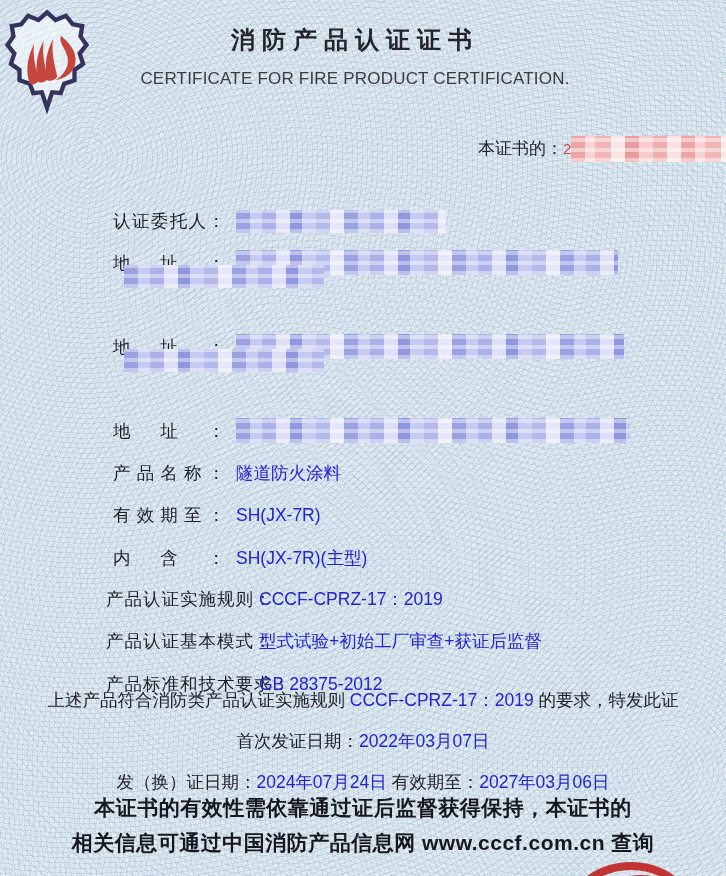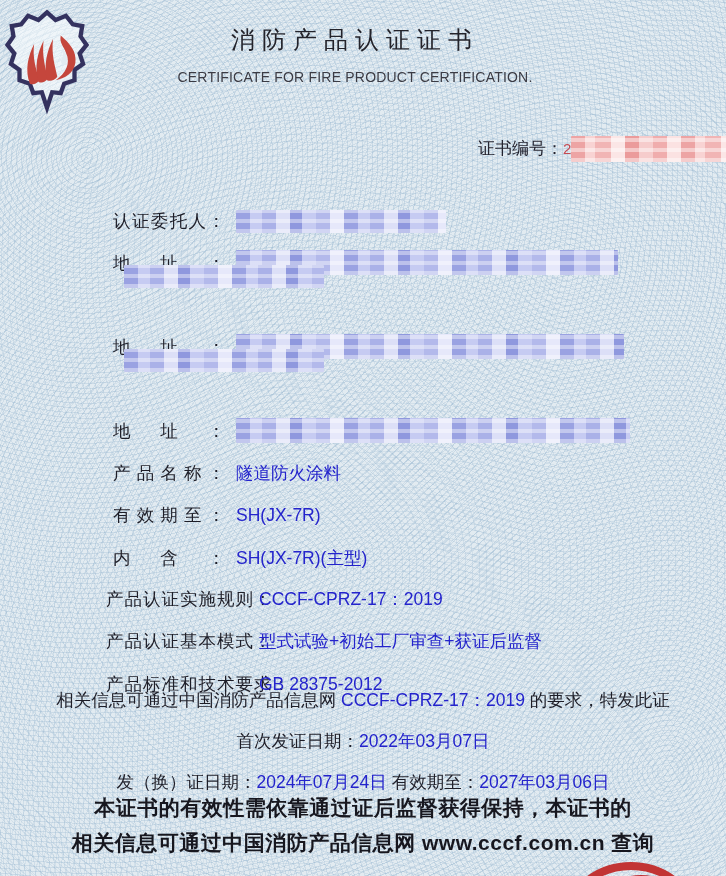--- a/index.html
+++ b/index.html
@@ -10,24 +10,24 @@
     background-image:
       repeating-radial-gradient(circle at 12% 18%, rgba(148,180,206,.30) 0 1px, rgba(0,0,0,0) 1px 5px),
       repeating-radial-gradient(circle at 78% 30%, rgba(148,180,206,.22) 0 1px, rgba(0,0,0,0) 1px 6px),
       repeating-radial-gradient(circle at 40% 65%, rgba(148,180,206,.22) 0 1px, rgba(0,0,0,0) 1px 7px),
       repeating-radial-gradient(circle at 92% 88%, rgba(148,180,206,.26) 0 1px, rgba(0,0,0,0) 1px 5px),
       repeating-radial-gradient(circle at 55% 105%, rgba(148,180,206,.20) 0 1px, rgba(0,0,0,0) 1px 6px);
   }
   .logo{position:absolute;left:4px;top:8px;width:86px;height:110px;}
   .header{position:absolute;top:24px;left:0;width:710px;text-align:center;}
   .title{
-    font-size:24px;font-weight:normal;letter-spacing:7px;color:#23232b;
+    font-size:24px;font-weight:bold;letter-spacing:7px;color:#23232b;
     font-family:"Liberation Serif","DejaVu Serif",serif;
   }
-  .subtitle{margin-top:13px;font-size:14px;letter-spacing:.2px;color:#3b3b44;}
+  .subtitle{margin-top:13px;font-size:17px;letter-spacing:.2px;color:#3b3b44;}
   .certno{position:absolute;top:136px;left:478px;font-size:17px;color:#22222e;white-space:nowrap;}
   .certno .prefix{color:#c64a52;font-size:15px;}
   .redact{display:inline-block;height:23px;vertical-align:-6px;border-radius:1px;}
   .redact-red{
     width:160px;height:26px;vertical-align:-8px;
     background-color:#faf6f5;
     background-image:
       repeating-linear-gradient(0deg, rgba(255,255,255,.45) 0 4px, rgba(0,0,0,0) 4px 10px),
       repeating-linear-gradient(90deg,#eda4a4 0 14px,#f8d3d3 14px 24px,#f1b5b5 24px 40px,#fbe6e6 40px 54px,#eb9b9b 54px 68px,#f6cccc 68px 82px,#f0adad 82px 96px,#fbe2e2 96px 110px);
   }
@@ -67,21 +67,21 @@
       <path d="M66 62 C70 56 69 50 66 45 C72 50 75 58 72 65 C70 68 67 66 66 62 Z" fill="#e2ebf1"></path>
     </svg>
   </div>
 
   <div class="header">
     <div class="title">消防产品认证证书</div>
     <div class="subtitle">CERTIFICATE FOR FIRE PRODUCT CERTIFICATION.</div>
   </div>
 
   <div class="certno">
-    <span>证书编号：</span><span class="prefix">2</span><span class="redact redact-red"></span>
+    <span>本证书的：</span><span class="prefix">2</span><span class="redact redact-red"></span>
   </div>
 
   <div class="row" style="top:181px">
     <span class="lbl">认证委托人：</span><span class="redact redact-blue" style="width:210px"></span>
   </div>
   <div class="row" style="top:223px">
     <span class="lbl">地址：</span><span class="redact redact-blue" style="width:382px;height:25px"></span>
   </div>
   <div class="row" style="top:265px">
     <span class="redact redact-blue" style="width:200px"></span>
@@ -109,21 +109,21 @@
     <span class="lbl">产品认证实施规则：</span><span class="val">CCCF-CPRZ-17：2019</span>
   </div>
   <div class="row wide" style="top:601px">
     <span class="lbl">产品认证基本模式：</span><span class="val">型式试验+初始工厂审查+获证后监督</span>
   </div>
   <div class="row wide" style="top:644px">
     <span class="lbl">产品标准和技术要求：</span><span class="val">GB 28375-2012</span>
   </div>
 
   <div class="centerline" style="top:688px">
-    <span>相关信息可通过中国消防产品信息网 </span><span class="blue">CCCF-CPRZ-17：2019</span><span> 的要求，特发此证</span>
+    <span>上述产品符合消防类产品认证实施规则 </span><span class="blue">CCCF-CPRZ-17：2019</span><span> 的要求，特发此证</span>
   </div>
 
   <div class="centerline" style="top:729px">
     <span>首次发证日期：</span><span class="blue">2022年03月07日</span>
   </div>
 
   <div class="centerline" style="top:770px">
     <span>发（换）证日期：</span><span class="blue">2024年07月24日</span><span> 有效期至：</span><span class="blue">2027年03月06日</span>
   </div>
 

